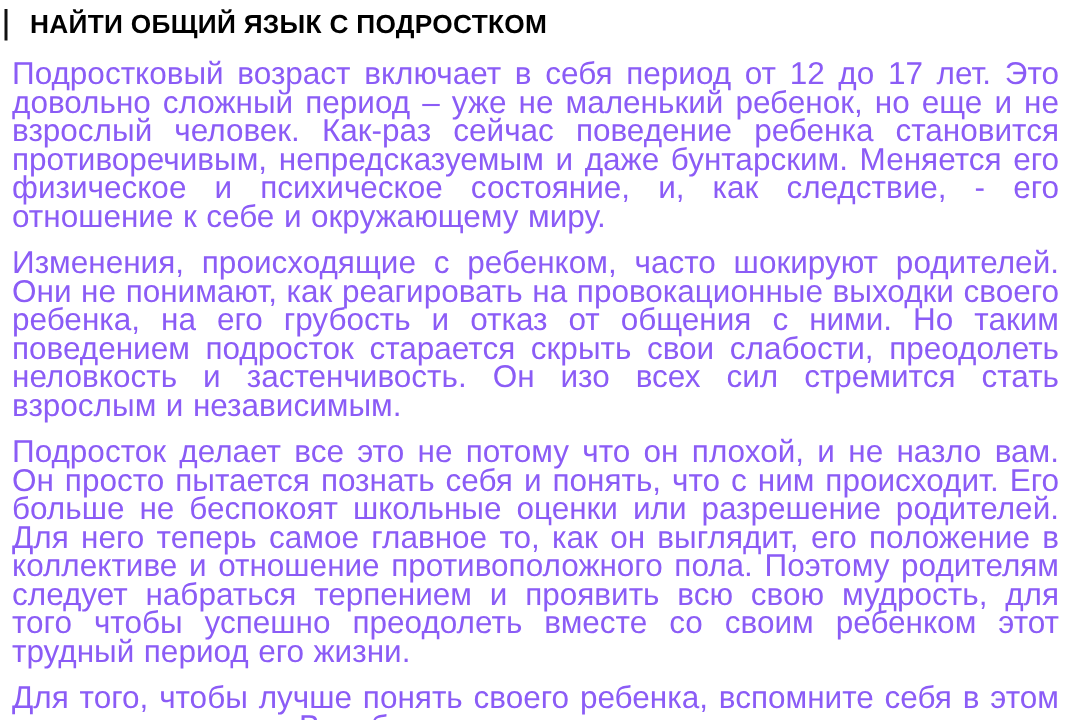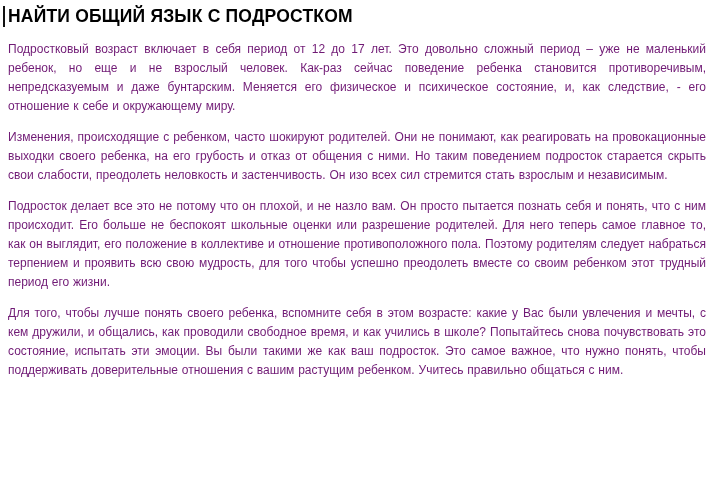--- a/index.html
+++ b/index.html
@@ -20,34 +20,34 @@
   }
   .text-caret {
     position: absolute;
     left: 3px;
     top: 6px;
     width: 2px;
     height: 21px;
     background: #111111;
   }
   h1.doc-title {
-    margin: 0 0 13px 0;
+    margin: 0 0 13px 12px;
     font-size: 17.5px;
     line-height: 22px;
     font-weight: bold;
     color: #000000;
     letter-spacing: 0.2px;
   }
   p.doc-paragraph {
     margin: 0 4px 12px 0;
-    font-size: 12px;
+    font-size: 21px;
     line-height: 19px;
     text-align: justify;
     word-spacing: 0.5px;
-    color: #701a75;
+    color: #8b5cf6;
   }
 </style>
 </head>
 <body>
 
 <div class="page">
   <span class="text-caret"></span>
   <h1 class="doc-title">НАЙТИ ОБЩИЙ ЯЗЫК С ПОДРОСТКОМ</h1>
   <p class="doc-paragraph">Подростковый возраст включает в себя период от 12 до 17 лет. Это довольно сложный период – уже не маленький ребенок, но еще и не взрослый человек. Как-раз сейчас поведение ребенка становится противоречивым, непредсказуемым и даже бунтарским. Меняется его физическое и психическое состояние, и, как следствие, - его отношение к себе и окружающему миру.</p>
   <p class="doc-paragraph">Изменения, происходящие с ребенком, часто шокируют родителей. Они не понимают, как реагировать на провокационные выходки своего ребенка, на его грубость и отказ от общения с ними. Но таким поведением подросток старается скрыть свои слабости, преодолеть неловкость и застенчивость. Он изо всех сил стремится стать взрослым и независимым.</p>

